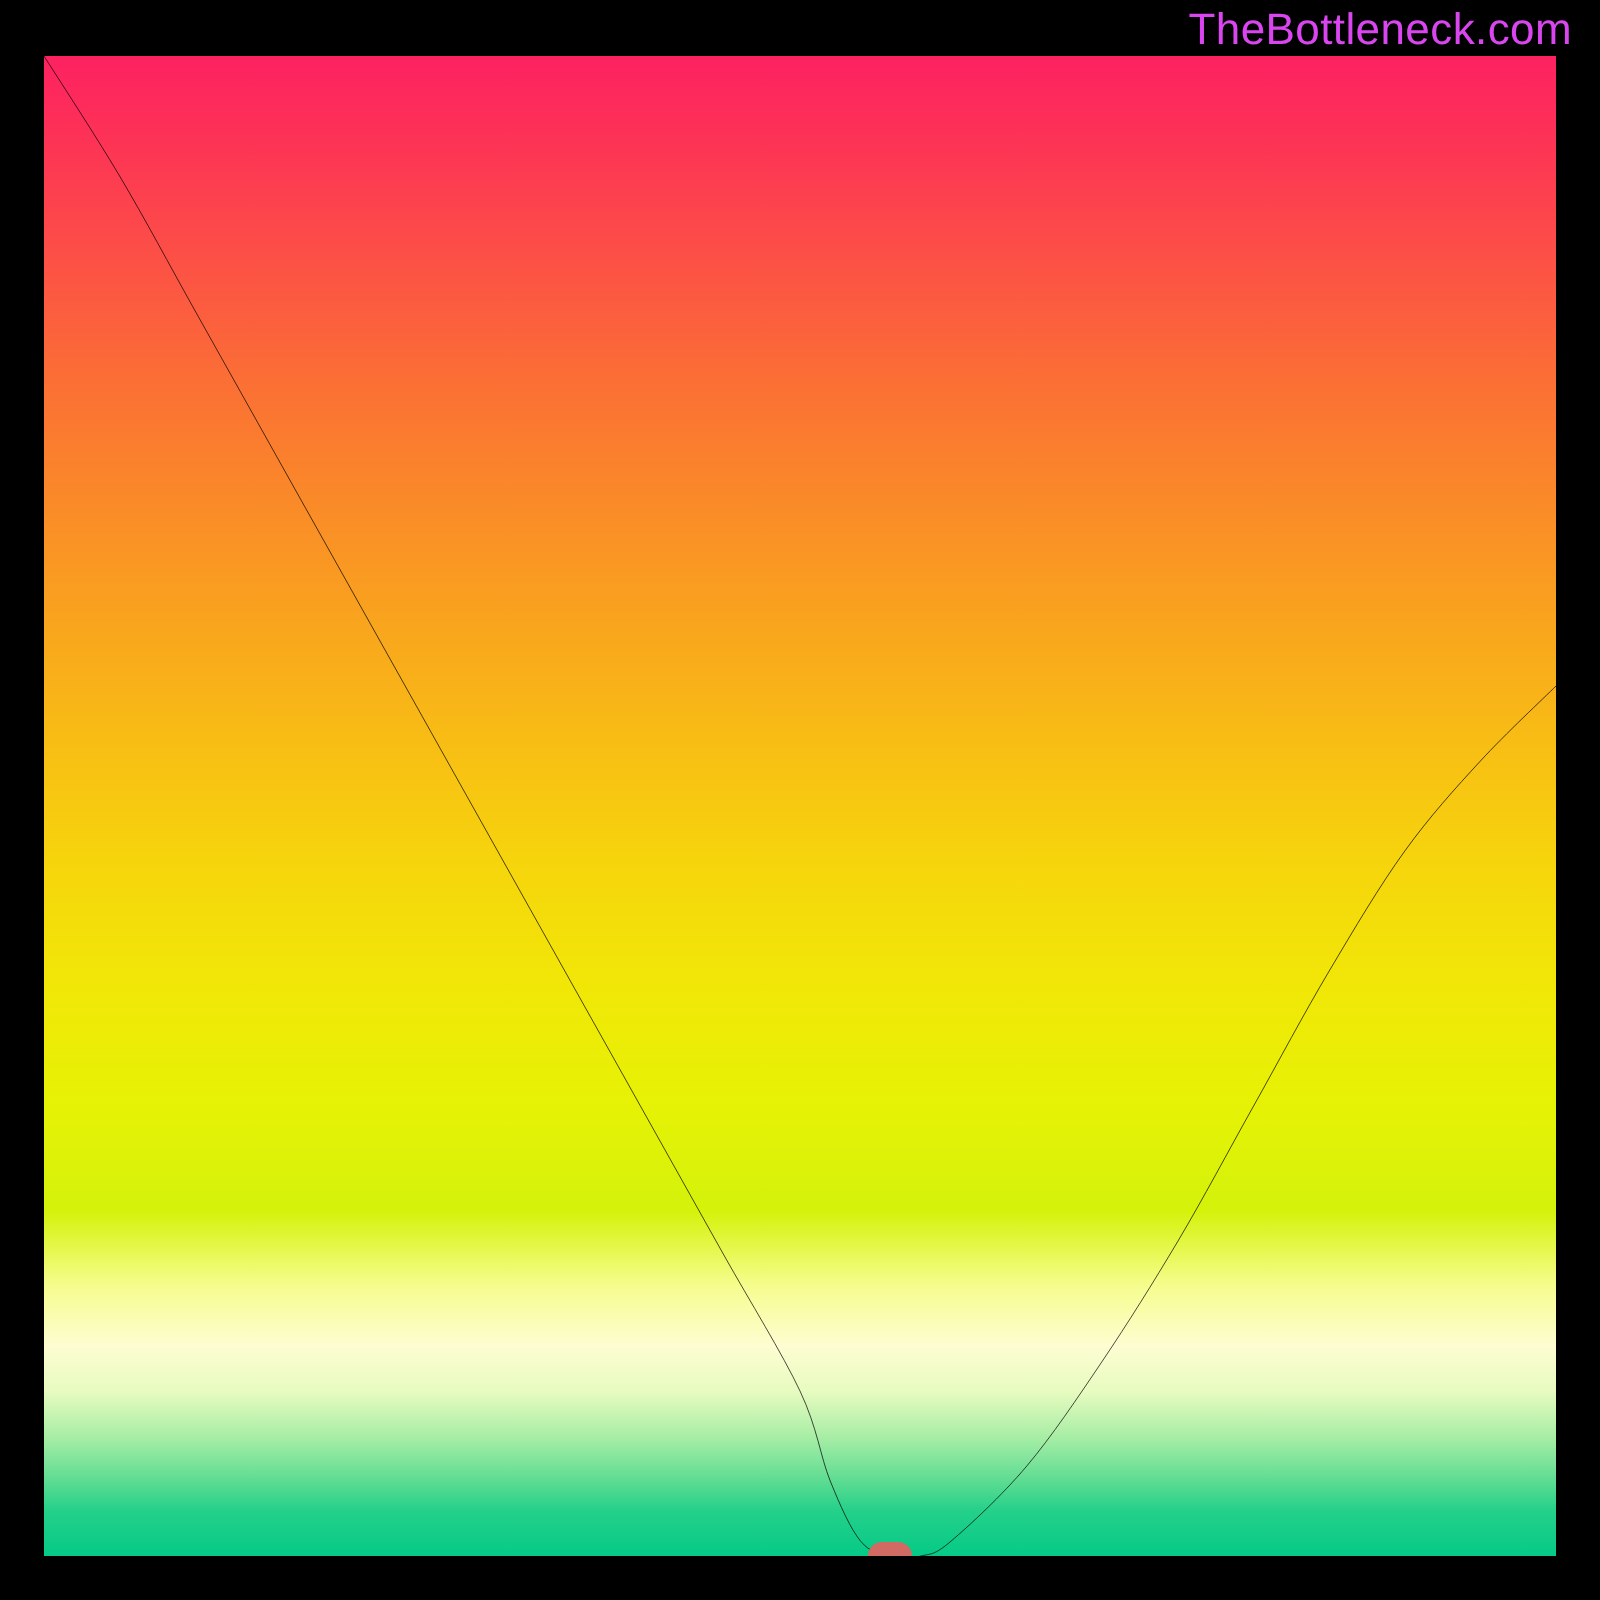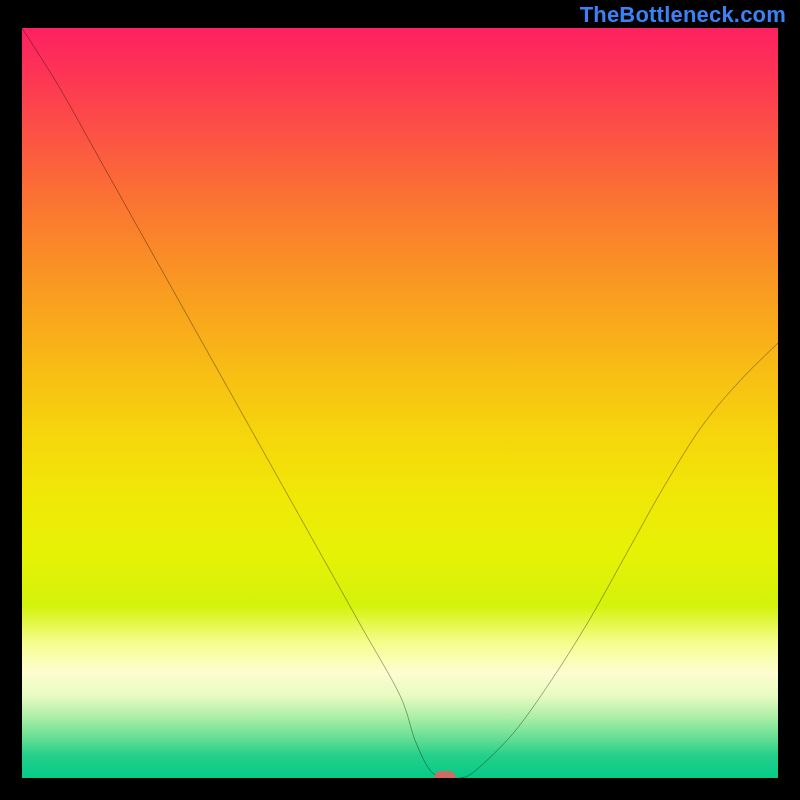--- a/index.html
+++ b/index.html
@@ -14,23 +14,23 @@
   .frame {
     position: absolute;
     left: 0; top: 0;
     width: 800px; height: 800px;
     background: #000;
   }
   .watermark {
     position: absolute;
     top: 2px;
     right: 14px;
-    color: #3b82f6;
+    color: #d946ef;
     font-size: 22px;
-    font-weight: 700;
+    font-weight: 400;
     letter-spacing: 0.2px;
     user-select: none;
   }
   .plot {
     position: absolute;
     left: 22px;
     top: 28px;
     width: 756px;
     height: 750px;
     background: #000;

